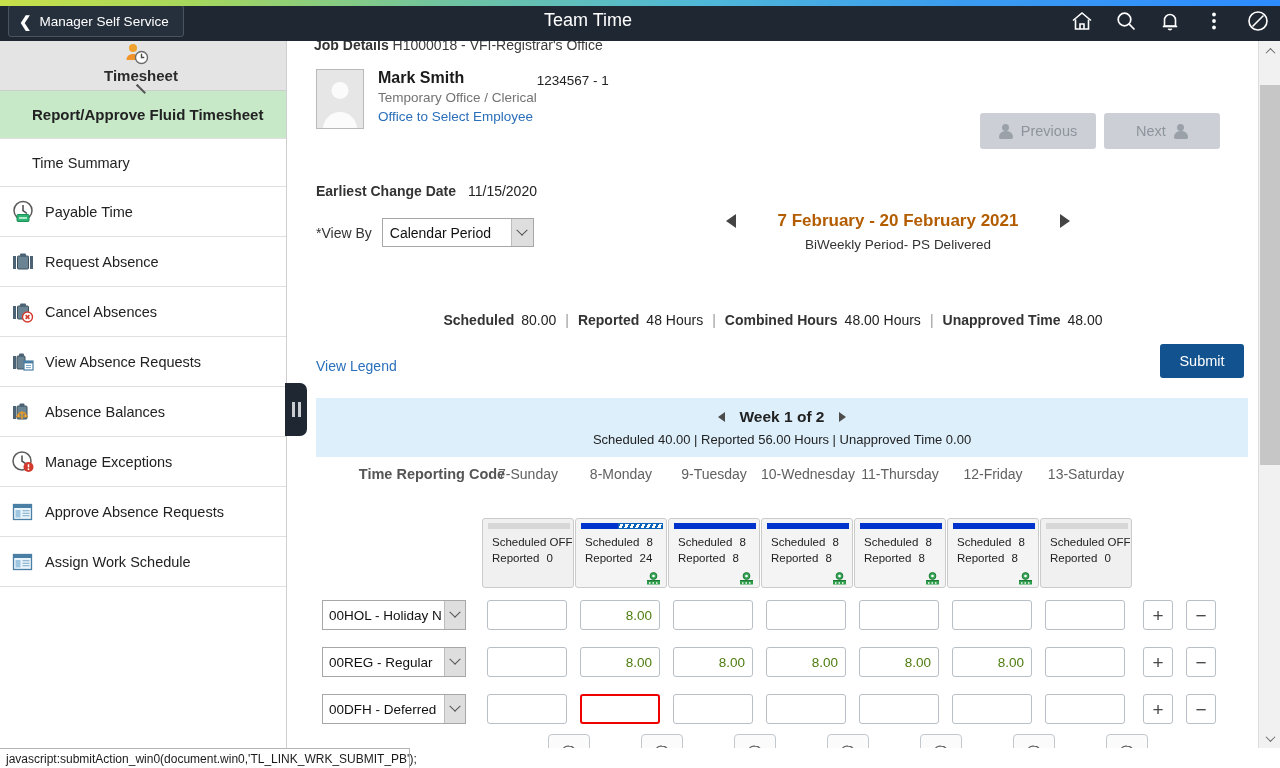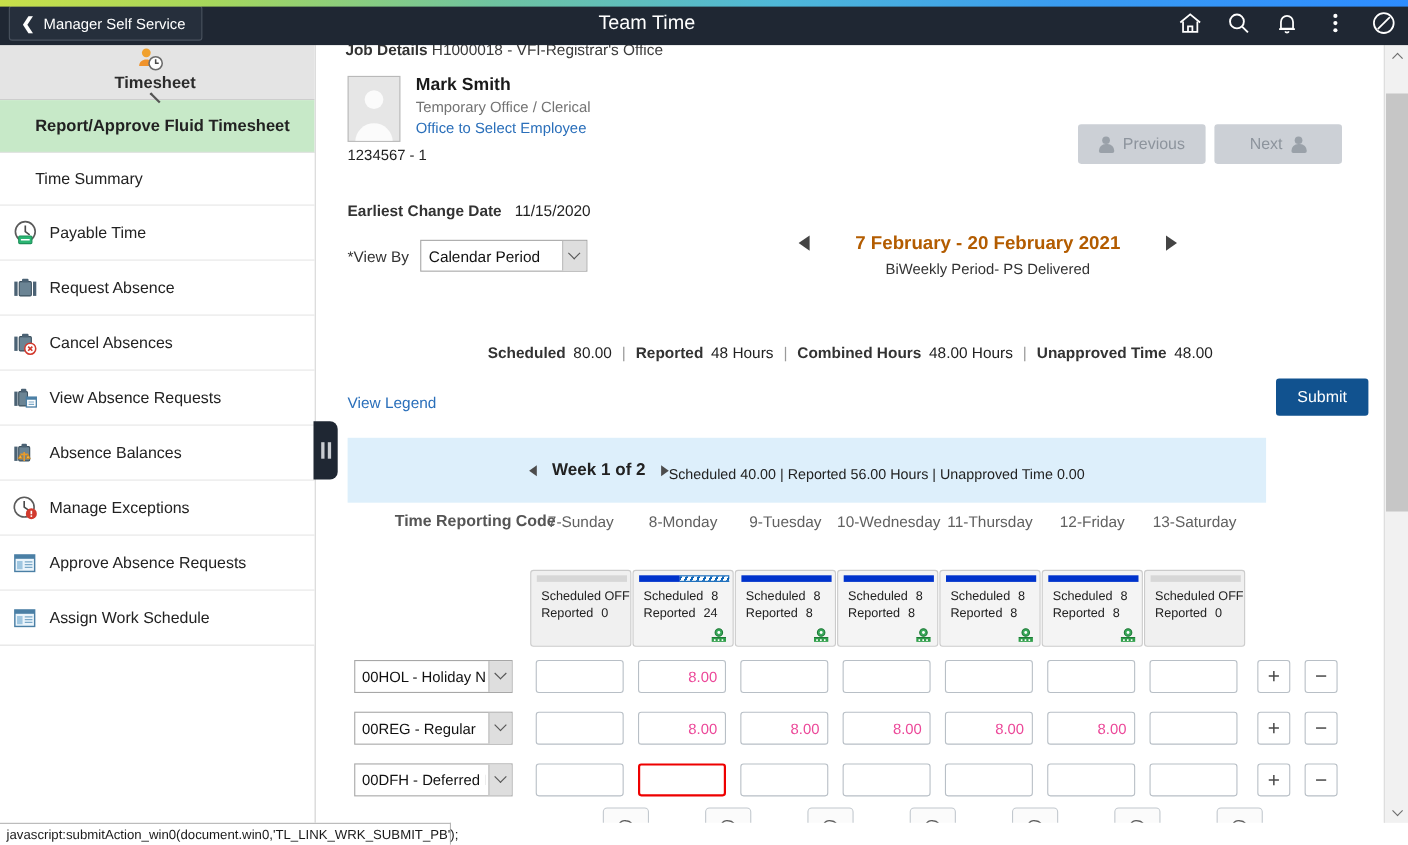--- a/index.html
+++ b/index.html
@@ -85,21 +85,21 @@
   .main {
     position: absolute; left: 288px; top: 41px; width: 970px; height: 707px;
     background: #fff; overflow: hidden;
   }
   .jobdetails {
     position: absolute; top: -4px; left: 26px; font-size: 14px; color: #3b3b3b;
     white-space: nowrap;
   }
   .jobdetails b { color: #333; }
 
-  .emp-block { position: absolute; top: 28px; left: 28px; display: flex; flex-direction: column; }
+  .emp-block { position: absolute; top: 28px; left: 28px; display: flex; flex-direction: row; }
   .emp-row { display: flex; }
   .avatar {
     width: 48px; height: 60px; border: 1px solid #b9b9b9; background: #e6e6e6;
     position: relative; overflow: hidden; flex: 0 0 48px;
   }
   .avatar .head {
     position: absolute; left: 50%; top: 12px; transform: translateX(-50%);
     width: 17px; height: 17px; border-radius: 50%; background: #fbfbfb;
   }
   .avatar .body {
@@ -160,22 +160,22 @@
   .view-legend {
     position: absolute; top: 317px; left: 28px; font-size: 14px; color: #2a6fba; cursor: pointer;
   }
   .submit-btn {
     position: absolute; top: 303px; right: 14px; width: 84px; height: 34px;
     background: #11528f; color: #fff; border: none; border-radius: 3px;
     font-size: 14.5px; cursor: pointer;
   }
 
   .week-bar {
-    position: absolute; top: 357px; left: 28px; width: 835px; height: 59px;
-    background: #ddeffb; display: flex; flex-direction: row;
+    position: absolute; top: 357px; left: 28px; width: 932px; height: 59px;
+    background: #ddeffb; display: flex; flex-direction: column;
     align-items: center; justify-content: center;
   }
   .week-line { display: flex; align-items: center; gap: 14px; }
   .week-title { font-size: 15.5px; font-weight: bold; color: #222; }
   .tri-sm-l { border-top: 5px solid transparent; border-bottom: 5px solid transparent; border-right: 7px solid #4c4c4c; width:0;height:0; cursor:pointer;}
   .tri-sm-r { border-top: 5px solid transparent; border-bottom: 5px solid transparent; border-left: 7px solid #4c4c4c; width:0;height:0; cursor:pointer;}
   .week-sub { font-size: 13px; color: #222; margin-top: 6px; }
 
   
   .grid { position: absolute; top: 425px; left: 0; width: 970px; }
@@ -210,21 +210,21 @@
     position: absolute; left: 322px; width: 144px; height: 30px;
     border: 1px solid #a7a7a7; background: #fff; display: flex; align-items: center; cursor: pointer;
   }
   .trc-sel .txt { font-size: 13.5px; color: #111; padding-left: 6px; white-space: nowrap; overflow: hidden; width: 118px; }
   .trc-sel .arrowbox {
     position: absolute; right: 0; top: 0; width: 21px; height: 28px; background: #dedede;
     border-left: 1px solid #bdbdbd; display: flex; align-items: center; justify-content: center;
   }
   .hour-in {
     position: absolute; width: 80px; height: 30px; border: 1px solid #b8bfc6; border-radius: 3px;
-    background: #fff; font-size: 13.5px; color: #ec4899; text-align: right;
+    background: #fff; font-size: 13.5px; color: #4d7c0f; text-align: right;
     padding-right: 7px; font-family: "Liberation Sans", sans-serif;
   }
   .hour-in.err { border: 2px solid #ee0000; }
   .pm-btn {
     position: absolute; width: 30px; height: 30px; border: 1px solid #b8bfc6; border-radius: 3px;
     background: #fff; display: flex; align-items: center; justify-content: center;
     font-size: 19px; color: #4a4a4a; cursor: pointer; line-height: 1;
   }
 
   .comments-label {

